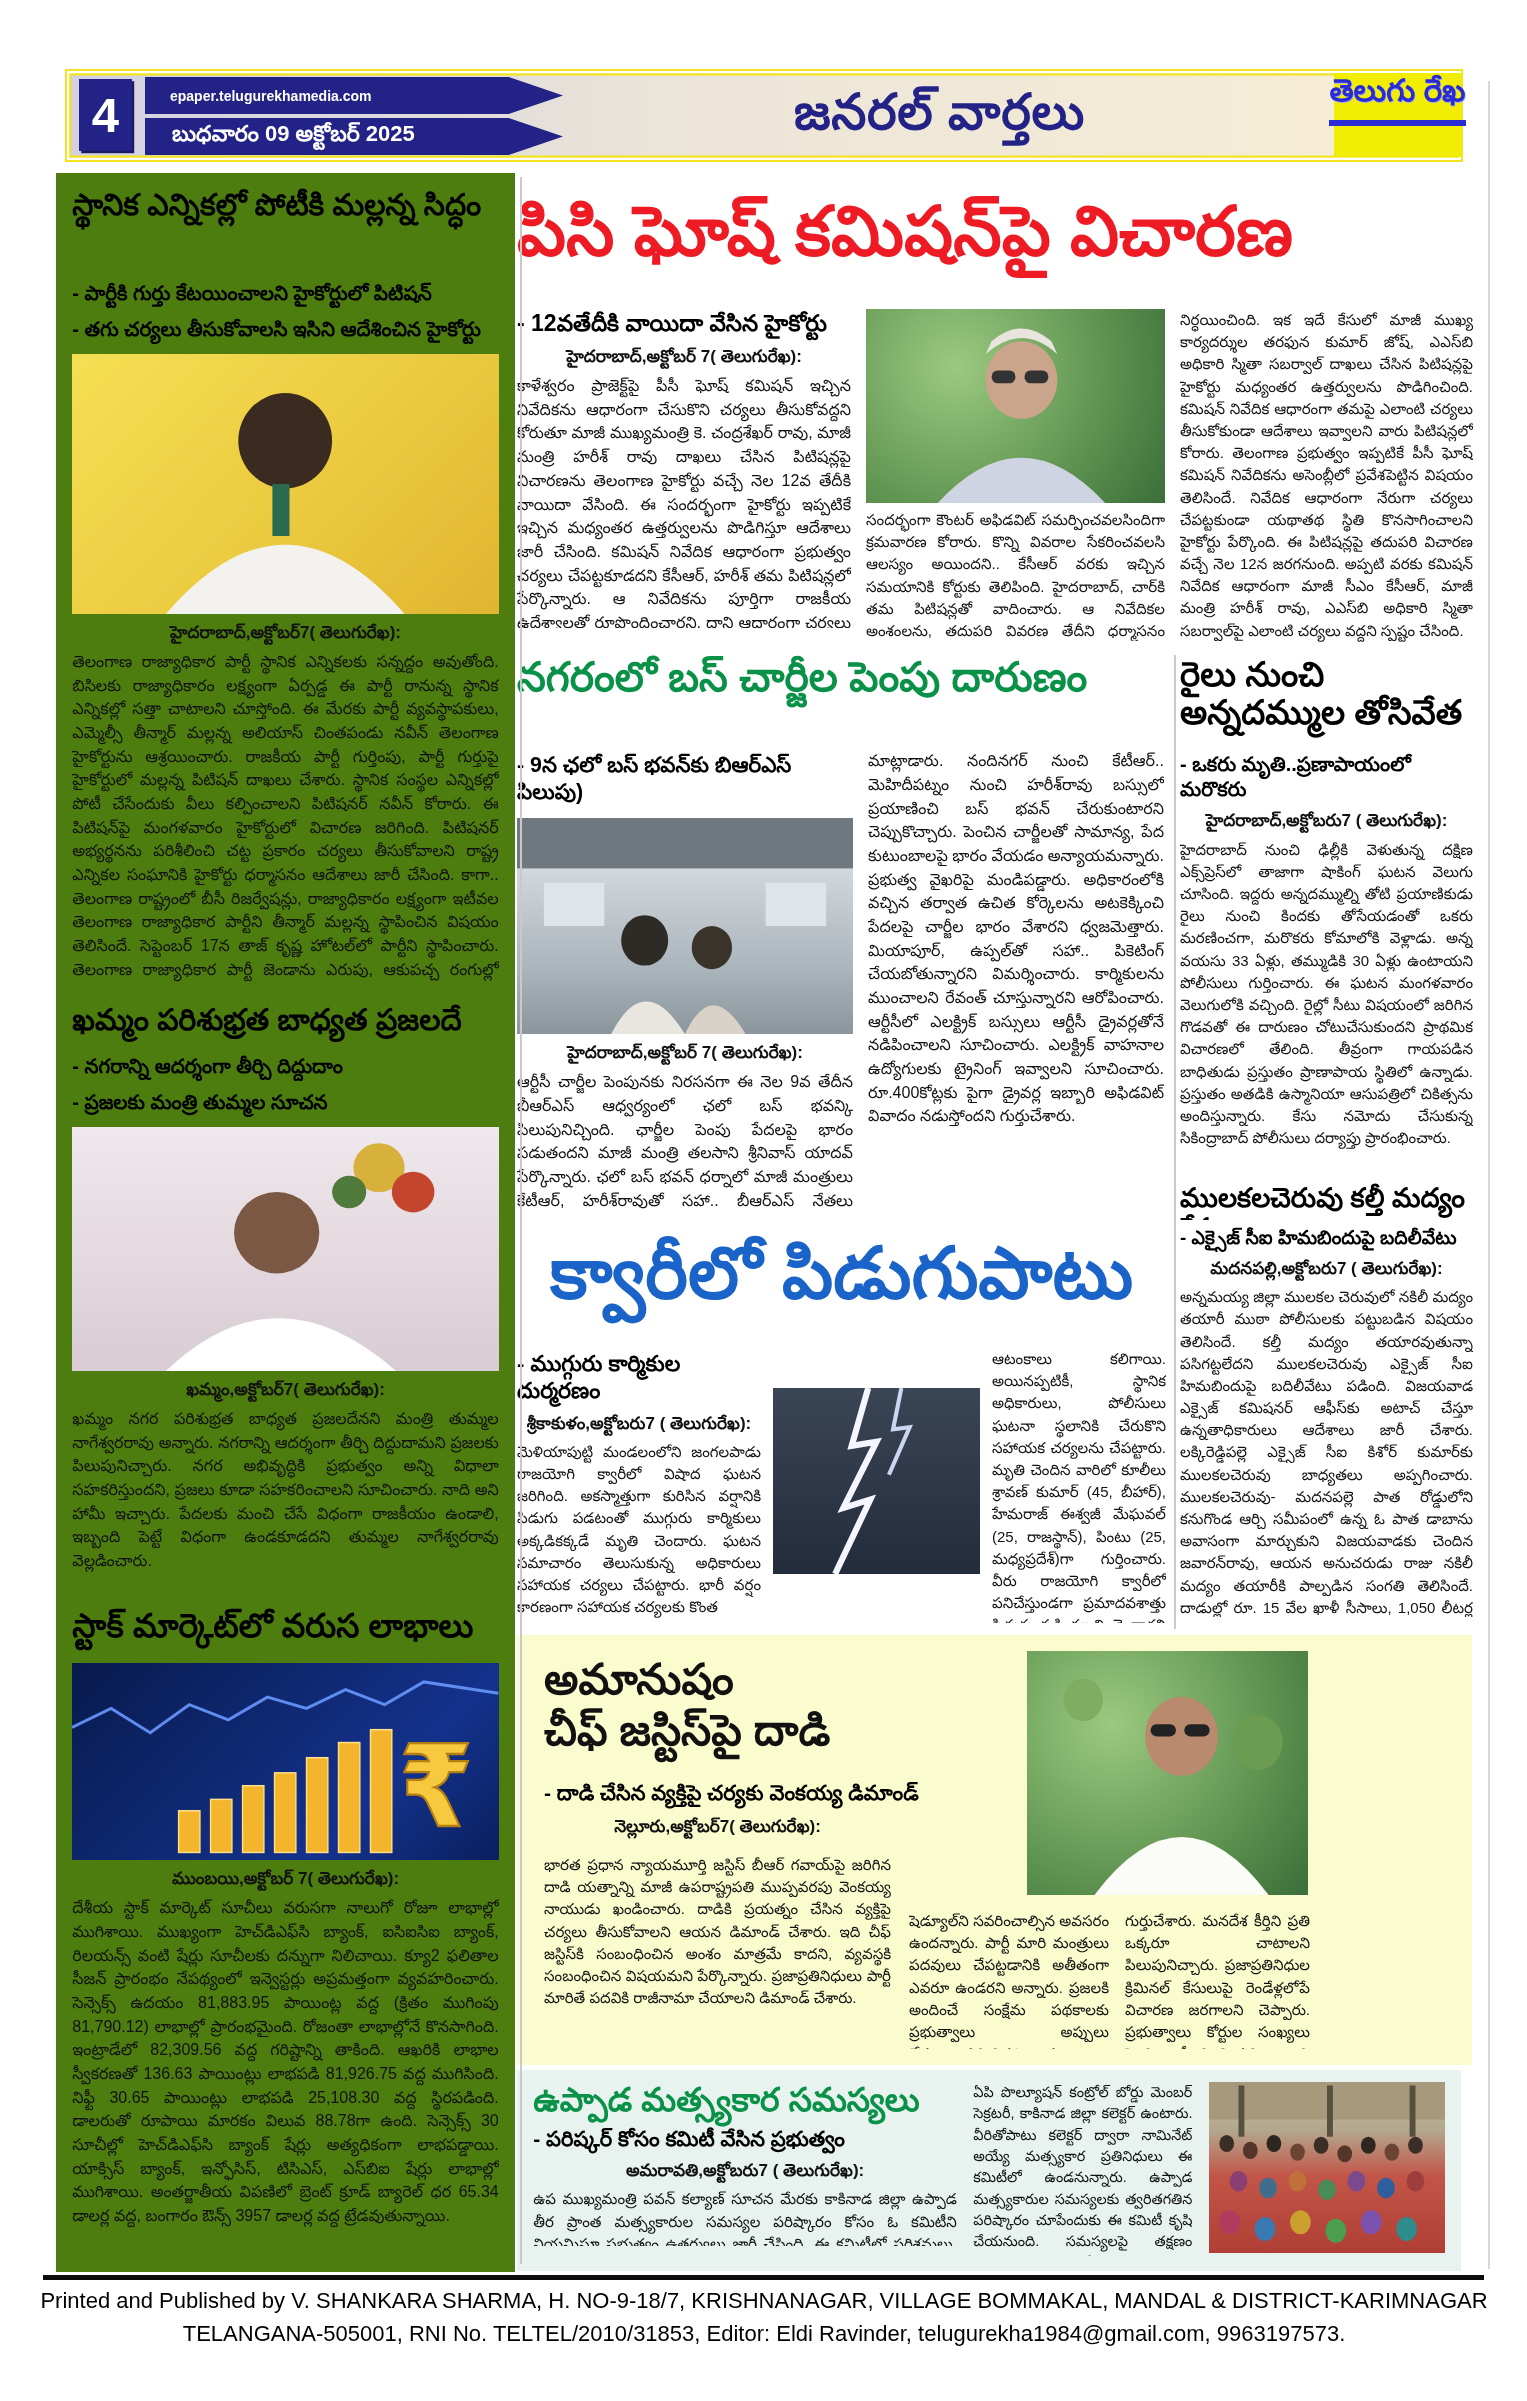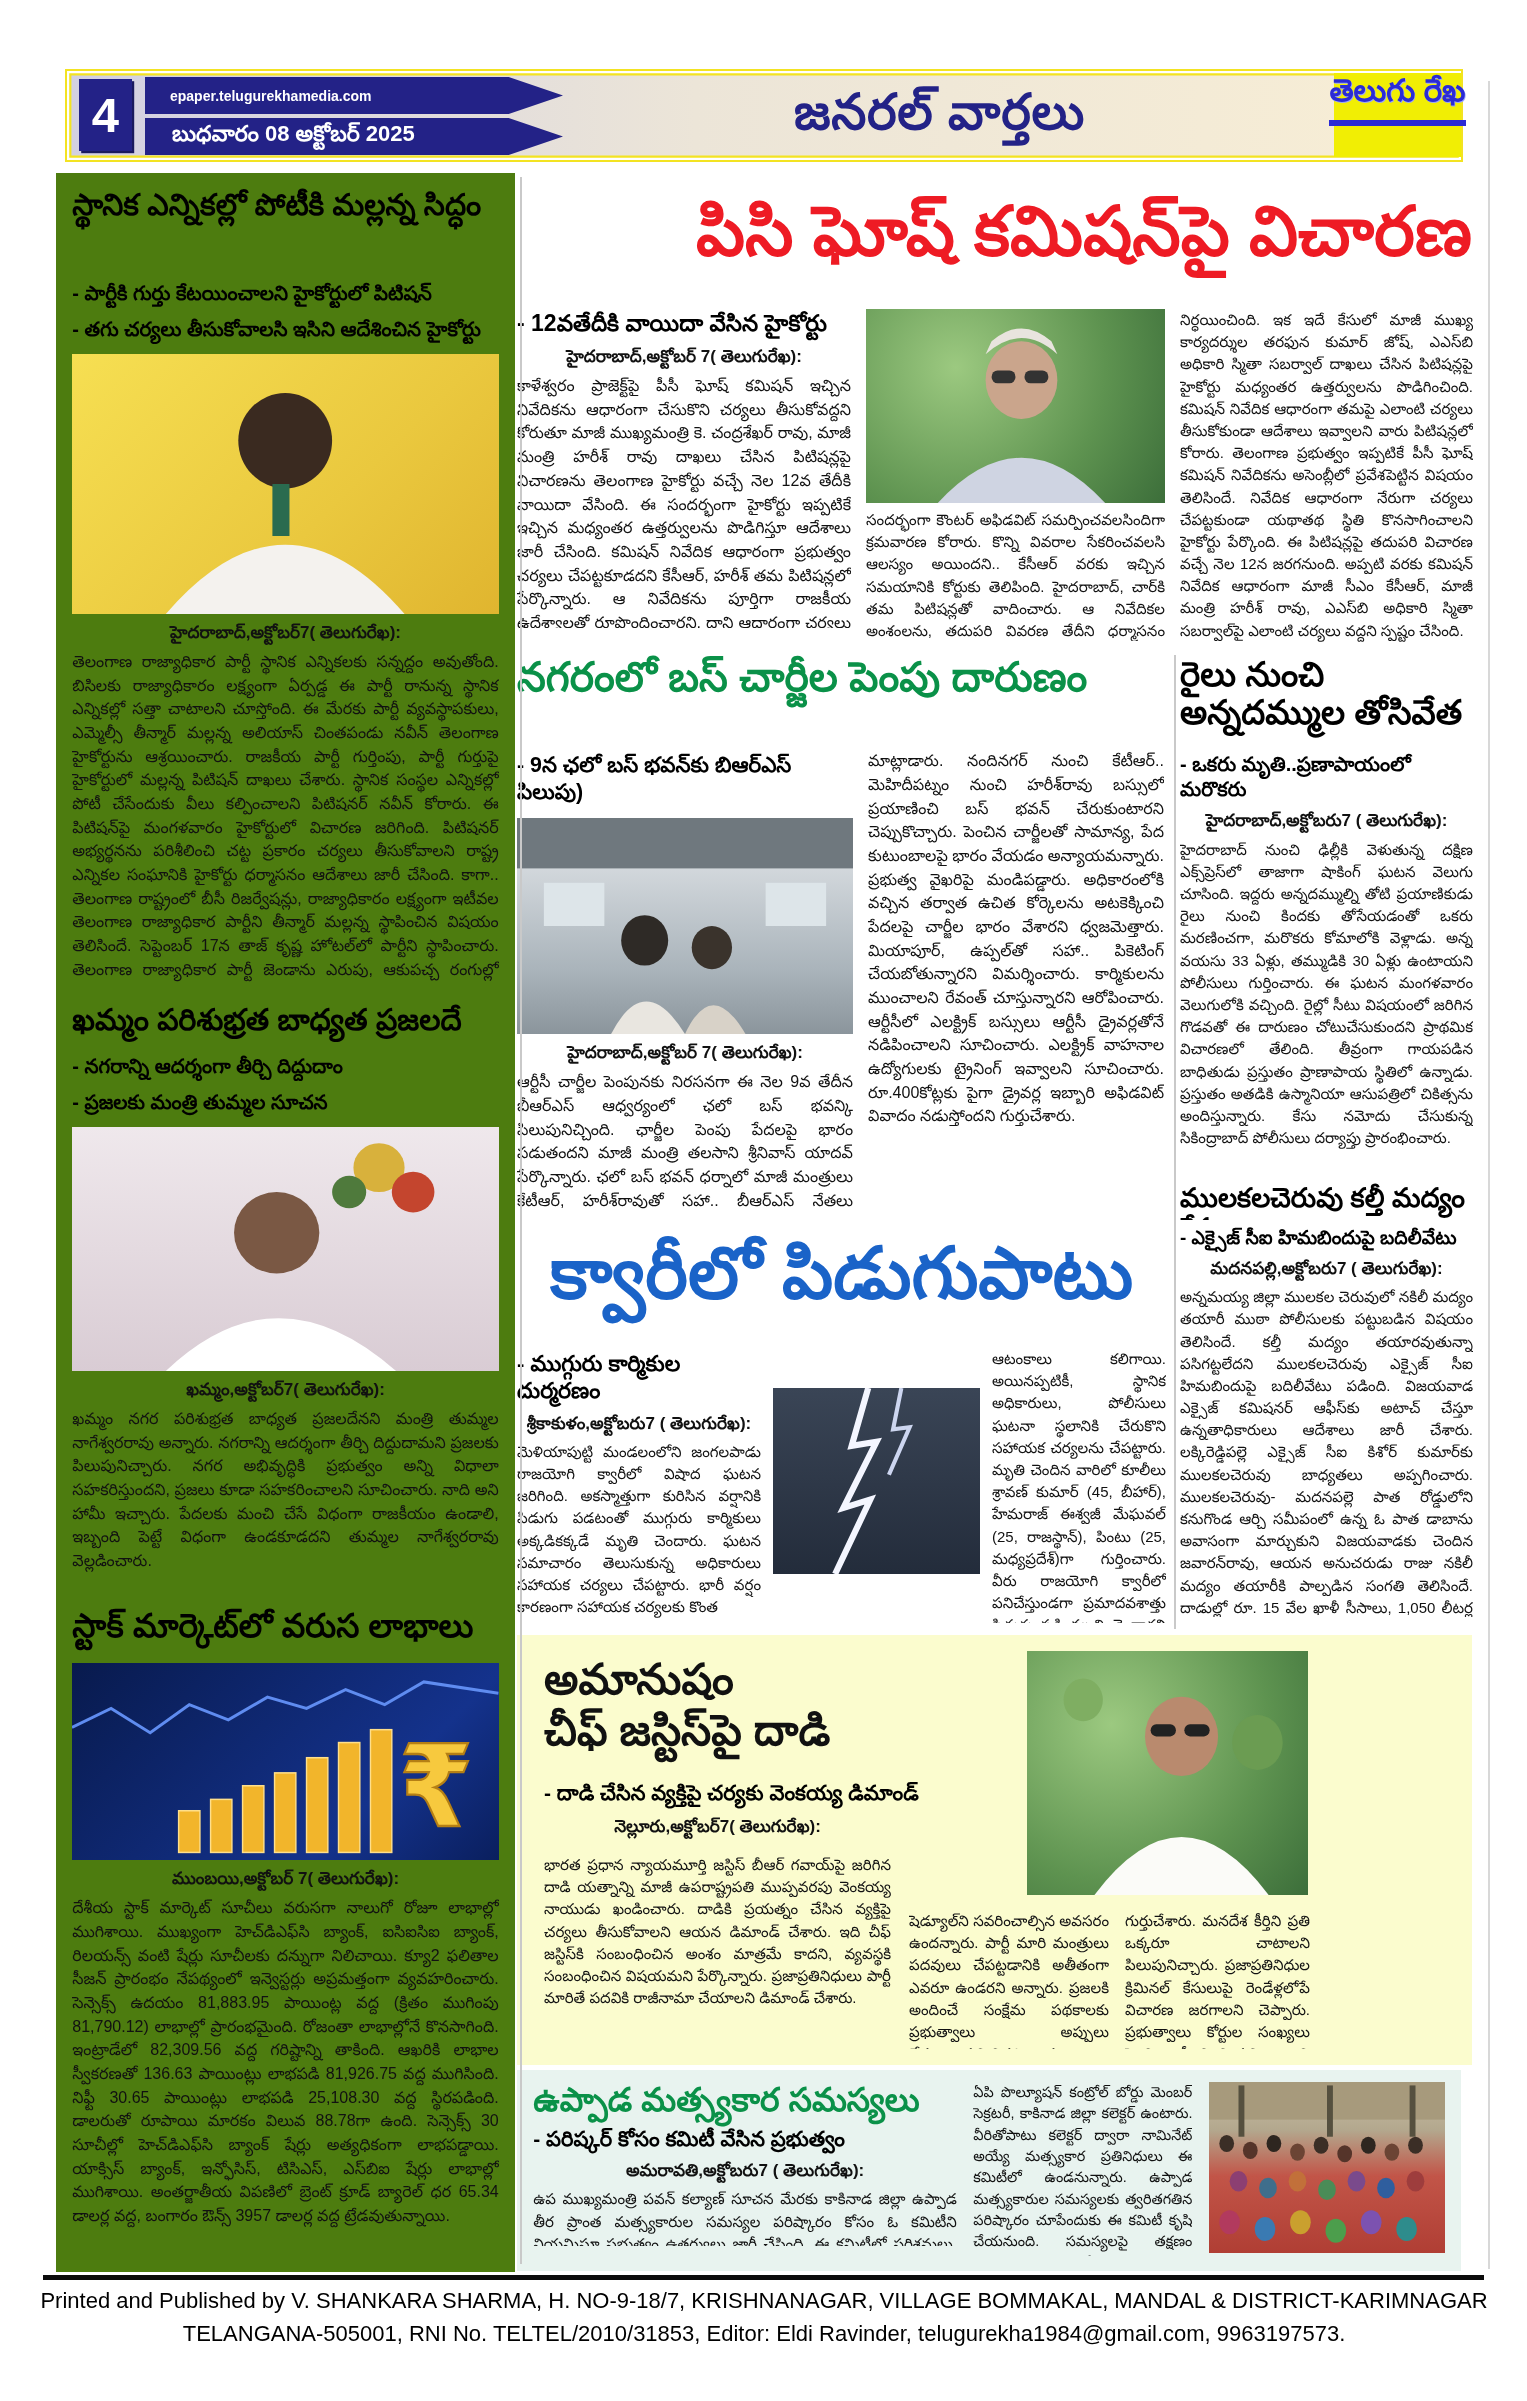--- a/index.html
+++ b/index.html
@@ -27,21 +27,21 @@
   .h-black{font-weight:bold;color:#000;line-height:1.12;}
   .sub{font-weight:bold;color:#000;font-size:20px;line-height:1.25;margin-top:10.3px;}
   .dateline{font-weight:bold;font-size:17px;text-align:center;margin:9px 0 4.4px;}
   .btxt{font-size:16px;line-height:1.48;text-align:justify;overflow:hidden;}
   
   .pinkcol{left:56px;top:173px;width:459px;height:2099px;background:#4d7c0f;
            padding:15px 16.3px;box-sizing:border-box;overflow:hidden;}
   .photo{margin-top:12px;width:100%;overflow:hidden;position:relative;}
   
   .main-headline{left:517px;top:177px;width:955px;height:126px;font-size:69px;font-weight:bold;
-                 color:#ee1b24;text-align:right;line-height:1.6;white-space:nowrap;overflow:hidden;}
+                 color:#ee1b24;text-align:left;line-height:1.6;white-space:nowrap;overflow:hidden;}
   .main-colA{left:517px;top:309px;width:334px;height:336px;overflow:hidden;}
   .main-colB{left:866px;top:309px;width:299px;height:336px;overflow:hidden;}
   .main-colC{left:1180px;top:309px;width:293px;height:336px;overflow:hidden;}
   
   .bus{left:517px;top:655px;width:649px;height:554px;overflow:hidden;}
   .bus-h{font-size:41px;font-weight:bold;color:#0a9148;line-height:1.1;height:90px;overflow:hidden;}
   .bus-row{display:flex;gap:15px;margin-top:4.4px;}
   
   .quarry{left:517px;top:1218px;width:649px;height:411px;overflow:hidden;}
   .quarry-h{font-size:72px;font-weight:bold;color:#1a63c8;text-align:center;height:130px;
@@ -73,21 +73,21 @@
   svg{display:block;}
 </style>
 </head>
 <body>
 
 <div class="page">
 
   <div class="abs masthead">
     <div class="abs pagenum">4</div>
     <div class="banner banner1">epaper.telugurekhamedia.com</div>
-    <div class="banner banner2">బుధవారం 08 అక్టోబర్ 2025</div>
+    <div class="banner banner2">బుధవారం 09 అక్టోబర్ 2025</div>
     <div class="abs section-title">జనరల్ వార్తలు</div>
     <div class="abs brand">
       <span class="brand-text">తెలుగు రేఖ</span>
     </div>
   </div>
 
   <div class="abs pinkcol">
 
     <div>
       <div class="h-black" style="font-size:30px;height:83px;overflow:hidden;">స్థానిక ఎన్నికల్లో పోటీకి మల్లన్న సిద్ధం</div>

